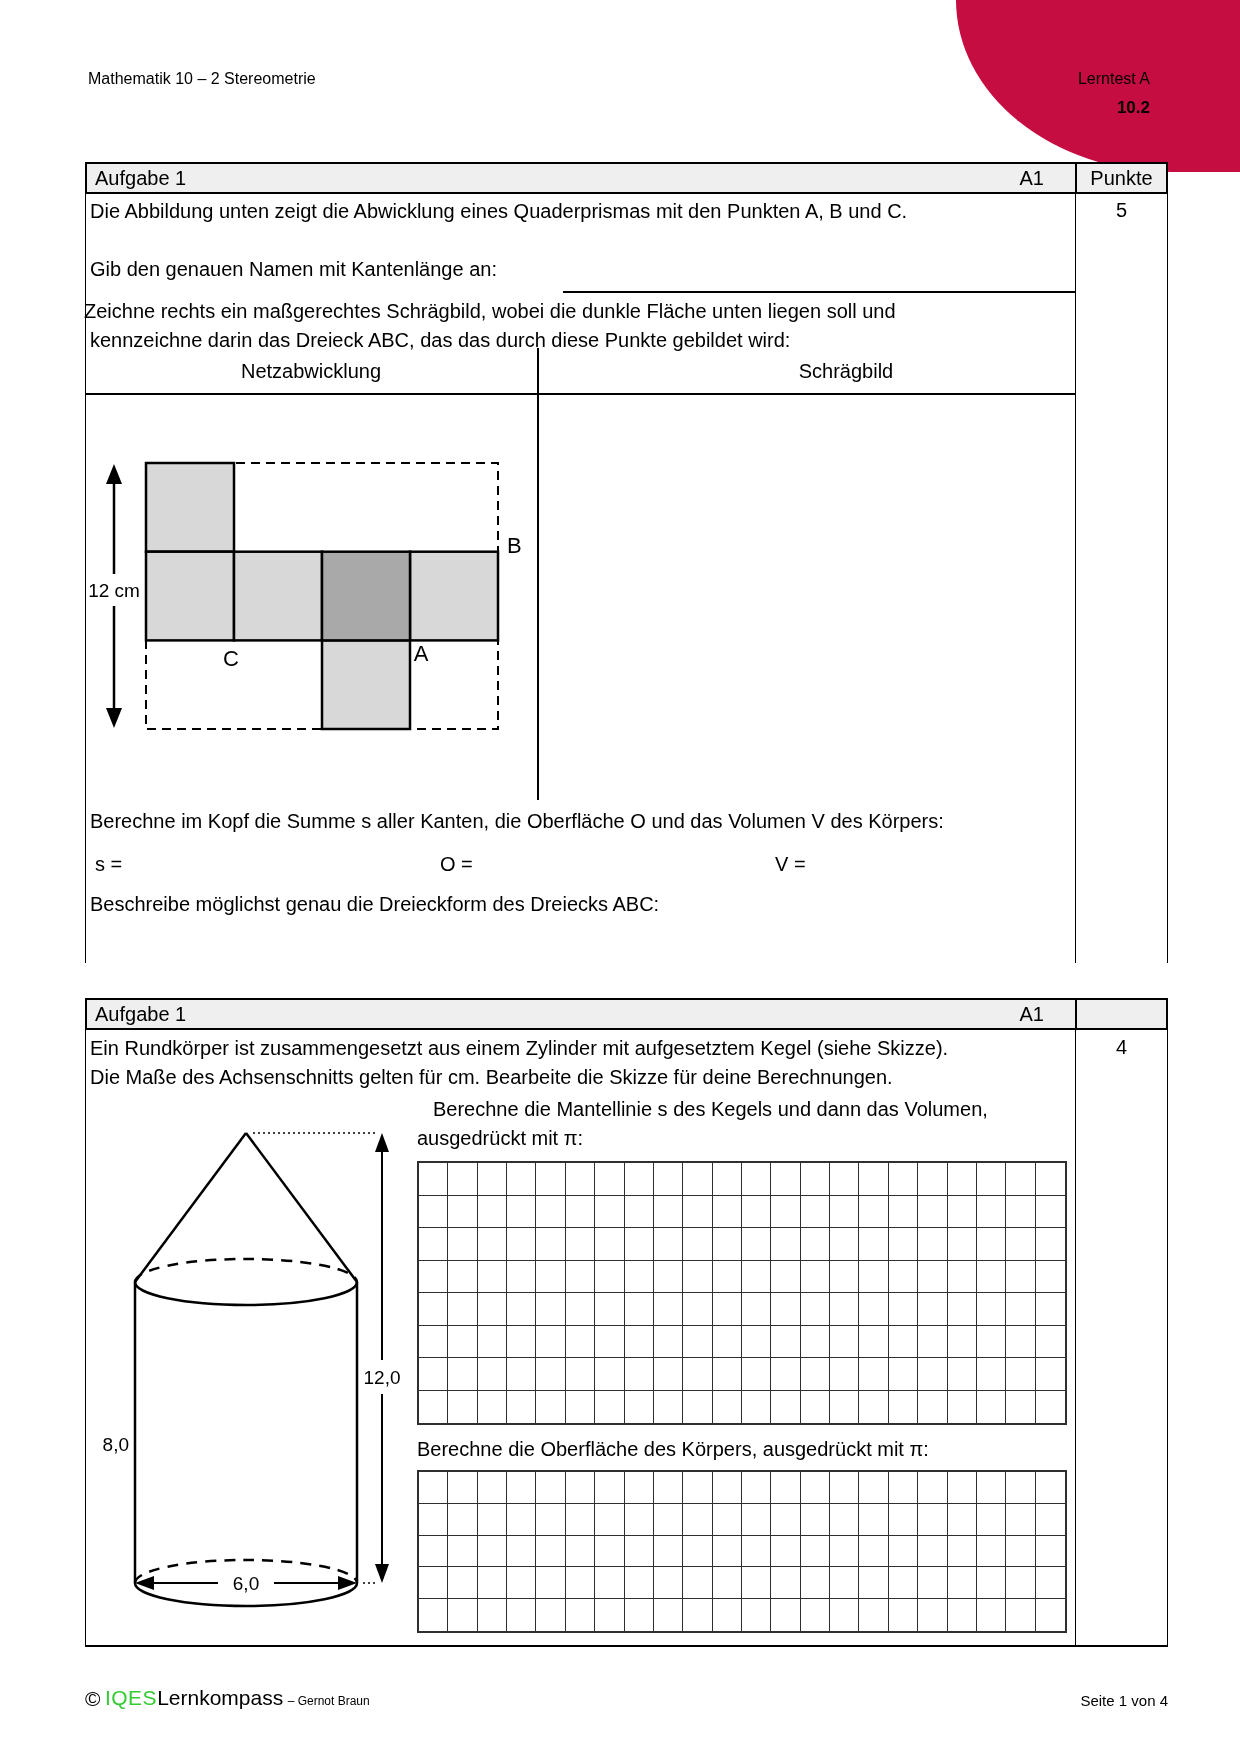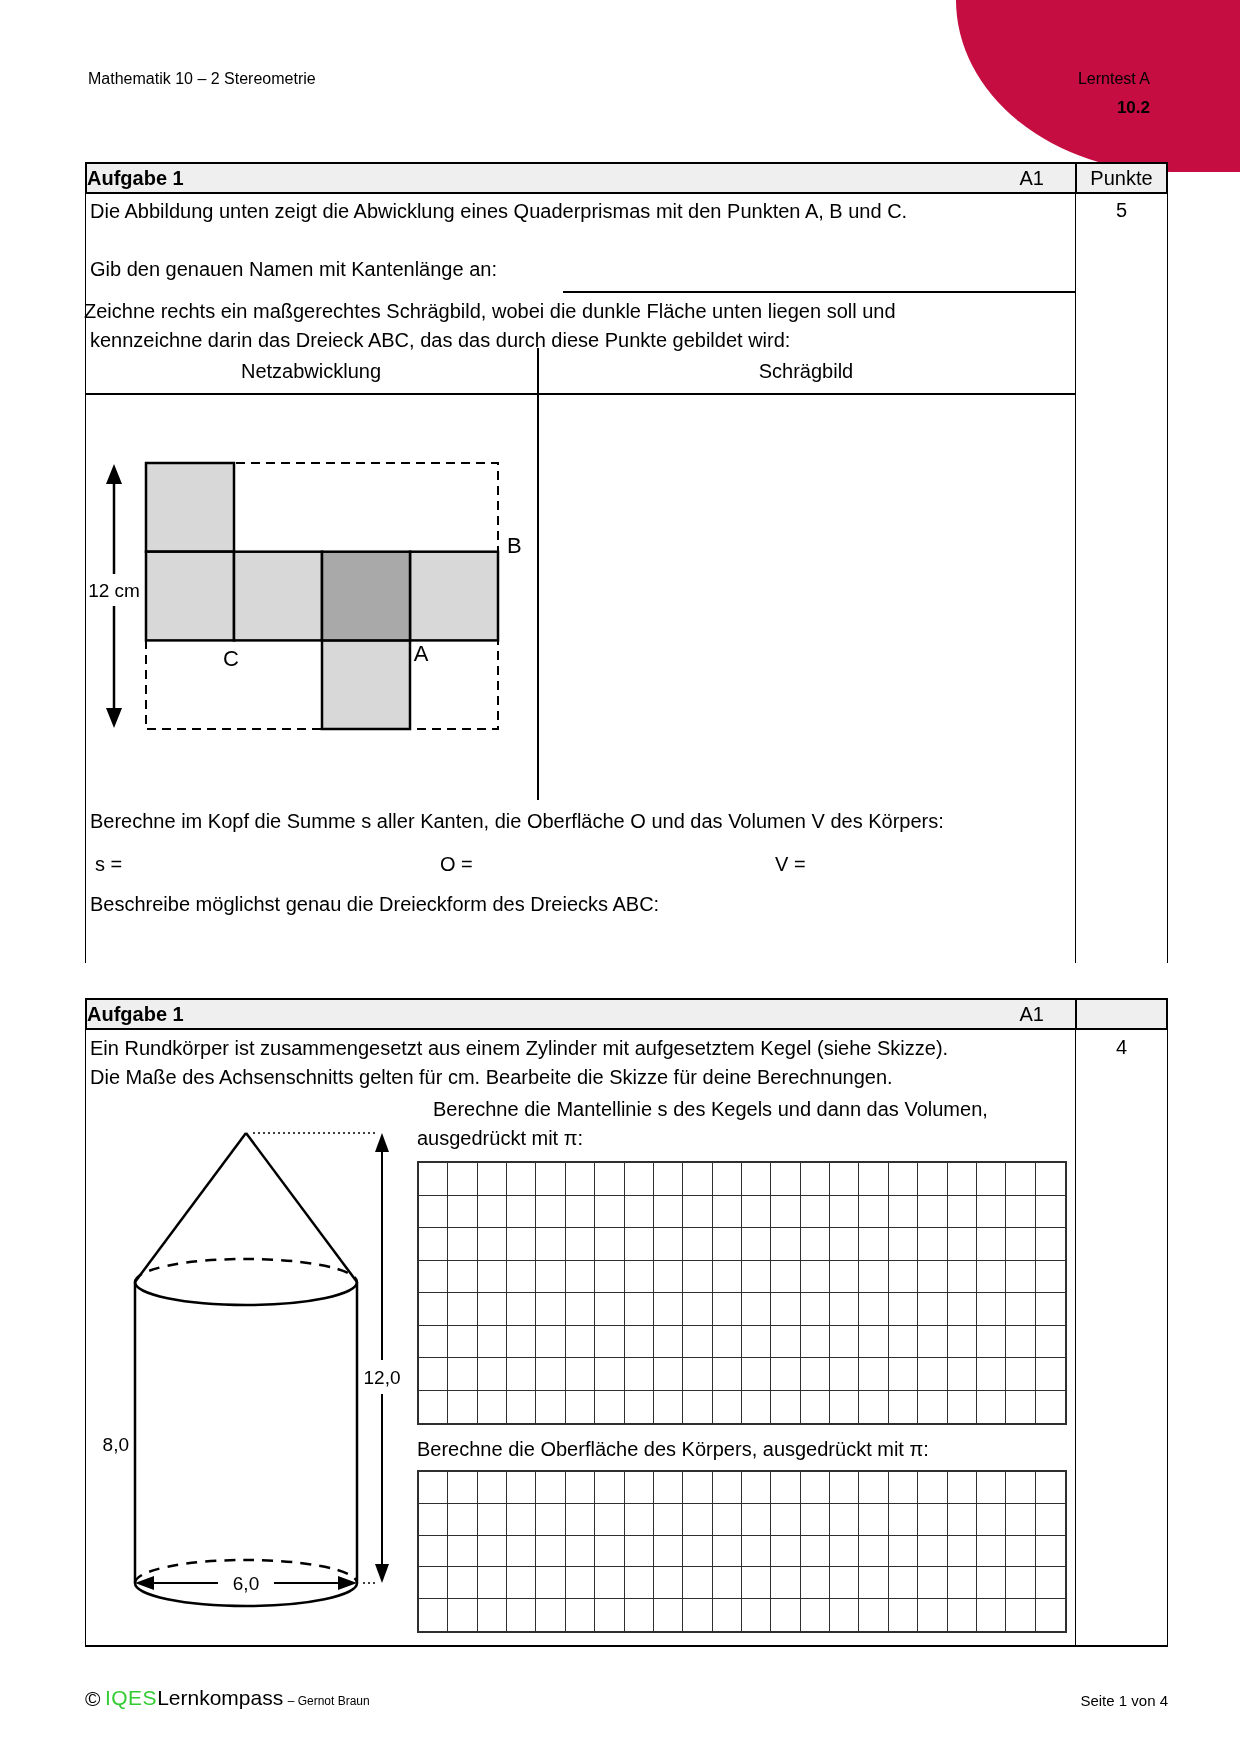--- a/index.html
+++ b/index.html
@@ -13,21 +13,21 @@
   .badge{
     position:absolute;top:0;right:0;width:284px;height:172px;
     border-bottom-left-radius:215px 172px;
   }
   .badge .b1{position:absolute;right:90px;top:70px;font-size:16px;}
   .badge .b2{position:absolute;right:90px;top:98px;font-size:17px;font-weight:bold;text-align:right;}
   .hdrrow{
     position:absolute;left:85px;width:1083px;height:32px;background:#efefef;
     border:2px solid #000;box-sizing:border-box;display:flex;align-items:center;
   }
-  .hdrrow .title{padding-left:0;font-size:20px;flex:0 0 auto;font-weight:bold;}
+  .hdrrow .title{padding-left:8px;font-size:20px;flex:0 0 auto;}
   .hdrrow .code{position:absolute;right:122px;font-size:20px;}
   .hdrrow .ptslbl{position:absolute;left:988px;width:91px;text-align:center;font-size:20px;border-left:2px solid #000;height:100%;line-height:28px;box-sizing:border-box;}
   .vline{position:absolute;width:0;border-left:1px solid #000;}
   .hline{position:absolute;height:0;border-top:2px solid #000;}
   .pts{position:absolute;left:1075px;width:93px;text-align:center;font-size:20px;}
   .colhead{position:absolute;text-align:center;font-size:20px;}
   .grid{position:absolute;display:grid;border:2px solid #2f2f2f;background:#fff;box-sizing:border-box;}
   .grid > div{border-right:1px solid #2f2f2f;border-bottom:1px solid #2f2f2f;}
   .footer-left{position:absolute;left:85px;top:1686px;white-space:nowrap;}
   .footer-left .cop{font-size:21px;vertical-align:-1px;}
@@ -58,21 +58,21 @@
 <div class="vline" style="left:1075px;top:192px;height:771px;"></div>
 
 <div class="abs t" style="left:90px;top:199px;">Die Abbildung unten zeigt die Abwicklung eines Quaderprismas mit den Punkten A, B und C.</div>
 <div class="pts" style="top:199px;">5</div>
 <div class="abs t" style="left:90px;top:257px;">Gib den genauen Namen mit Kantenlänge an:</div>
 <div class="hline" style="left:563px;top:291px;width:512px;"></div>
 <div class="abs t" style="left:84px;top:299px;">Zeichne rechts ein maßgerechtes Schrägbild, wobei die dunkle Fläche unten liegen soll und</div>
 <div class="abs t" style="left:90px;top:328px;text-align:center;">kennzeichne darin das Dreieck ABC, das das durch diese Punkte gebildet wird:</div>
 
 <div class="colhead" style="left:85px;top:360px;width:452px;">Netzabwicklung</div>
-<div class="colhead" style="left:537px;top:360px;width:538px;">Schrägbild</div>
+<div class="colhead" style="left:537px;top:360px;width:538px;padding-left:40px;">Schrägbild</div>
 <div class="hline" style="left:85px;top:393px;width:990px;"></div>
 <div class="vline" style="left:537px;top:348px;height:452px;border-left:2px solid #000;"></div>
 
 <svg class="abs" style="left:85px;top:400px;" width="452" height="400" viewBox="0 0 452 400">
 
   <rect x="61" y="63" width="352" height="266" fill="none" stroke="#000" stroke-width="2" stroke-dasharray="9 6"></rect>
 
   <rect x="61" y="63" width="88" height="88.7" stroke="#000" stroke-width="2.5" fill="#d8d8d8"></rect>
   <rect x="61" y="151.7" width="88" height="88.7" stroke="#000" stroke-width="2.5" fill="#d8d8d8"></rect>
   <rect x="149" y="151.7" width="88" height="88.7" stroke="#000" stroke-width="2.5" fill="#d8d8d8"></rect>

